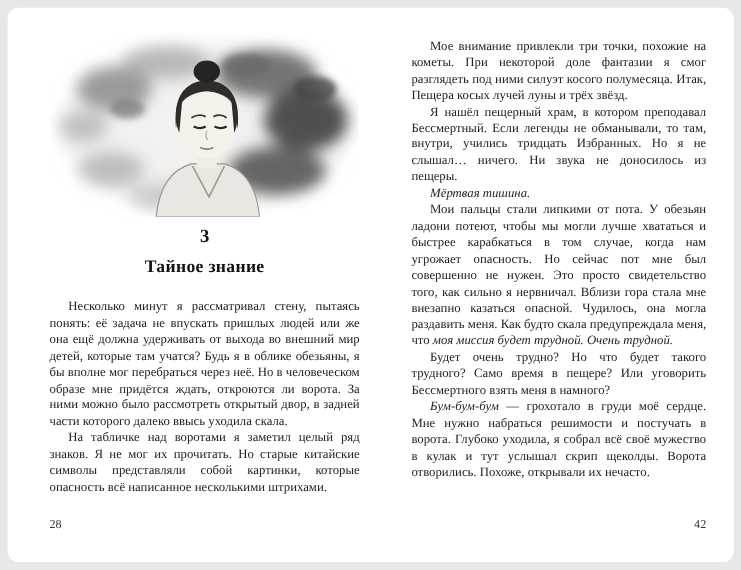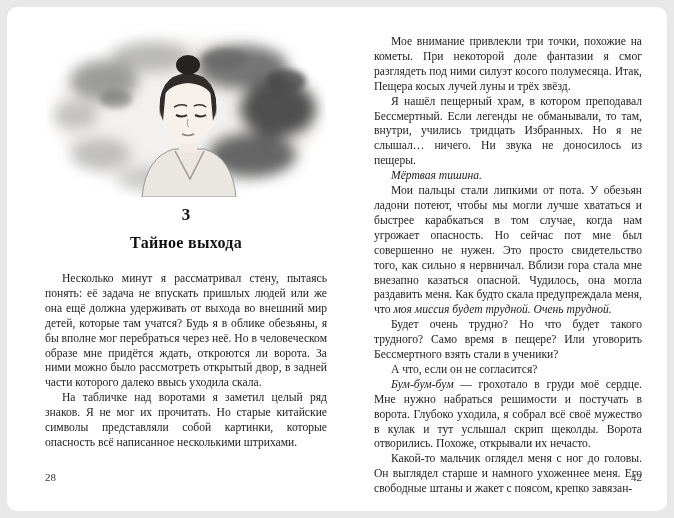--- a/index.html
+++ b/index.html
@@ -101,37 +101,35 @@
           <path d="M130 86 q6 3 11 0" stroke="#2b2826" stroke-width="2" fill="none"></path>
           <path d="M149 86 q6 3 11 0" stroke="#2b2826" stroke-width="2" fill="none"></path>
 
           <path d="M142 90 q-2 6 1 8" stroke="#b8ada0" stroke-width="1.2" fill="none"></path>
           <path d="M136 105 q6 3 12 0" stroke="#8d7f72" stroke-width="1.5" fill="none"></path>
         </g>
       </svg>
     </div>
 
     <div class="chapter-number">3</div>
-    <div class="chapter-title">Тайное выхода</div>
+    <div class="chapter-title">Тайное знание</div>
 
     <div class="text-block">
         <p><span>Несколько минут я рассматривал стену, пытаясь понять: её задача не впускать пришлых людей или же она ещё должна удерживать от выхода во внешний мир детей, которые там учатся? Будь я в облике обезьяны, я бы вполне мог перебраться через неё. Но в человеческом образе мне придётся ждать, откроются ли ворота. За ними можно было рассмотреть открытый двор, в задней части которого далеко ввысь уходила скала.</span></p>
         <p><span>На табличке над воротами я заметил целый ряд знаков. Я не мог их прочитать. Но старые китайские символы представляли собой картинки, которые опасность всё написанное несколькими штрихами.</span></p>
       </div>
 
     <div class="page-number pn-left">28</div>
   </div>
 
   <div class="page right">
     <div class="text-block">
         <p><span>Мое внимание привлекли три точки, похожие на кометы. При некоторой доле фантазии я смог разглядеть под ними силуэт косого полумесяца. Итак, Пещера косых лучей луны и трёх звёзд.</span></p>
         <p><span>Я нашёл пещерный храм, в котором преподавал Бессмертный. Если легенды не обманывали, то там, внутри, учились тридцать Избранных. Но я не слышал… ничего. Ни звука не доносилось из пещеры.</span></p>
         <p><span class="it">Мёртвая тишина.</span></p>
         <p><span>Мои пальцы стали липкими от пота. У обезьян ладони потеют, чтобы мы могли лучше хвататься и быстрее карабкаться в том случае, когда нам угрожает опасность. Но сейчас пот мне был совершенно не нужен. Это просто свидетельство того, как сильно я нервничал. Вблизи гора стала мне внезапно казаться опасной. Чудилось, она могла раздавить меня. Как будто скала предупреждала меня, что </span><span class="it">моя миссия будет трудной. Очень трудной.</span></p>
-        <p><span>Будет очень трудно? Но что будет такого трудного? Само время в пещере? Или уговорить Бессмертного взять стали в ученики?</span></p>
-        <p><span>А что, если он не согласится?</span></p>
+        <p><span>Будет очень трудно? Но что будет такого трудного? Само время в пещере? Или уговорить Бессмертного взять меня в намного?</span></p>
         <p><span class="it">Бум-бум-бум</span><span> — грохотало в груди моё сердце. Мне нужно набраться решимости и постучать в ворота. Глубоко уходила, я собрал всё своё мужество в кулак и тут услышал скрип щеколды. Ворота отворились. Похоже, открывали их нечасто.</span></p>
-        <p><span>Какой-то мальчик оглядел меня с ног до головы. Он выглядел старше и намного ухоженнее меня. Его свободные штаны и жакет с поясом, крепко завязан-</span></p>
       </div>
     <div class="page-number pn-right">42</div>
   </div>
 
 </div>
 
 </body></html>

